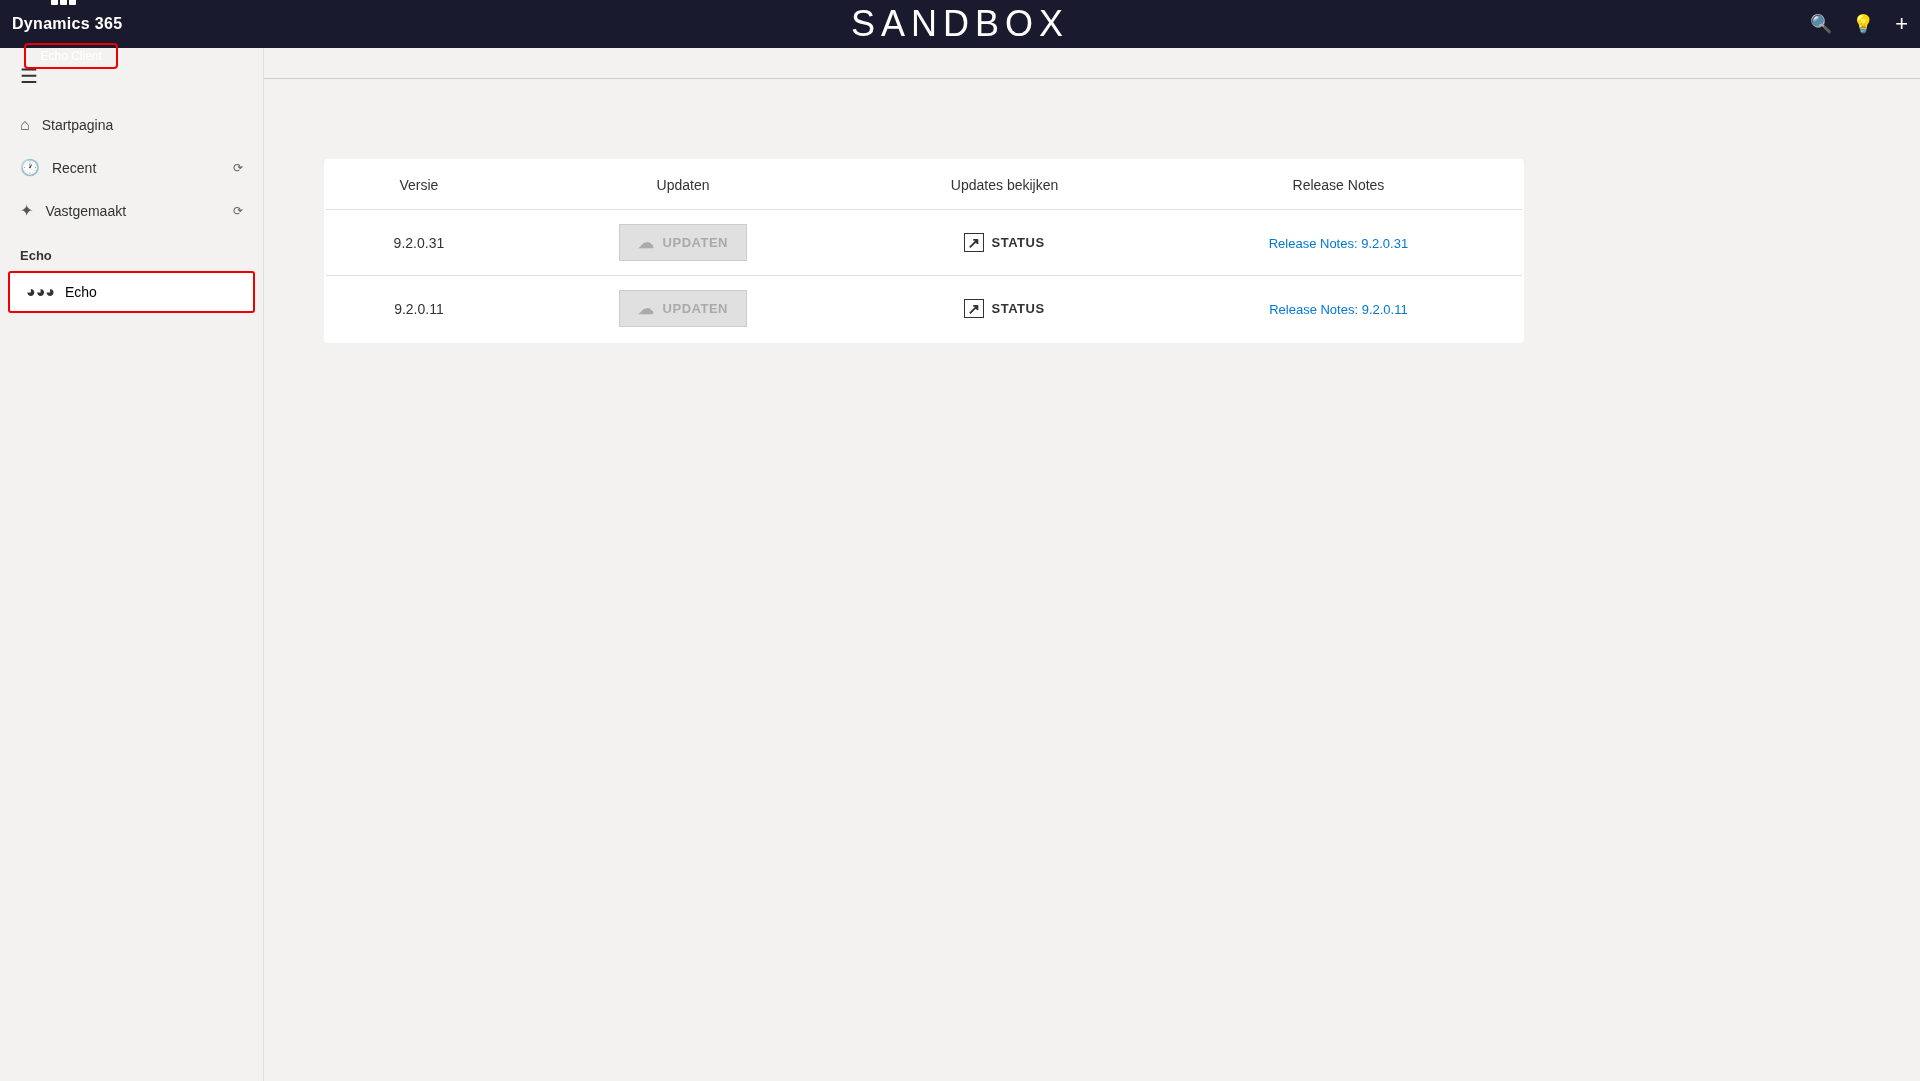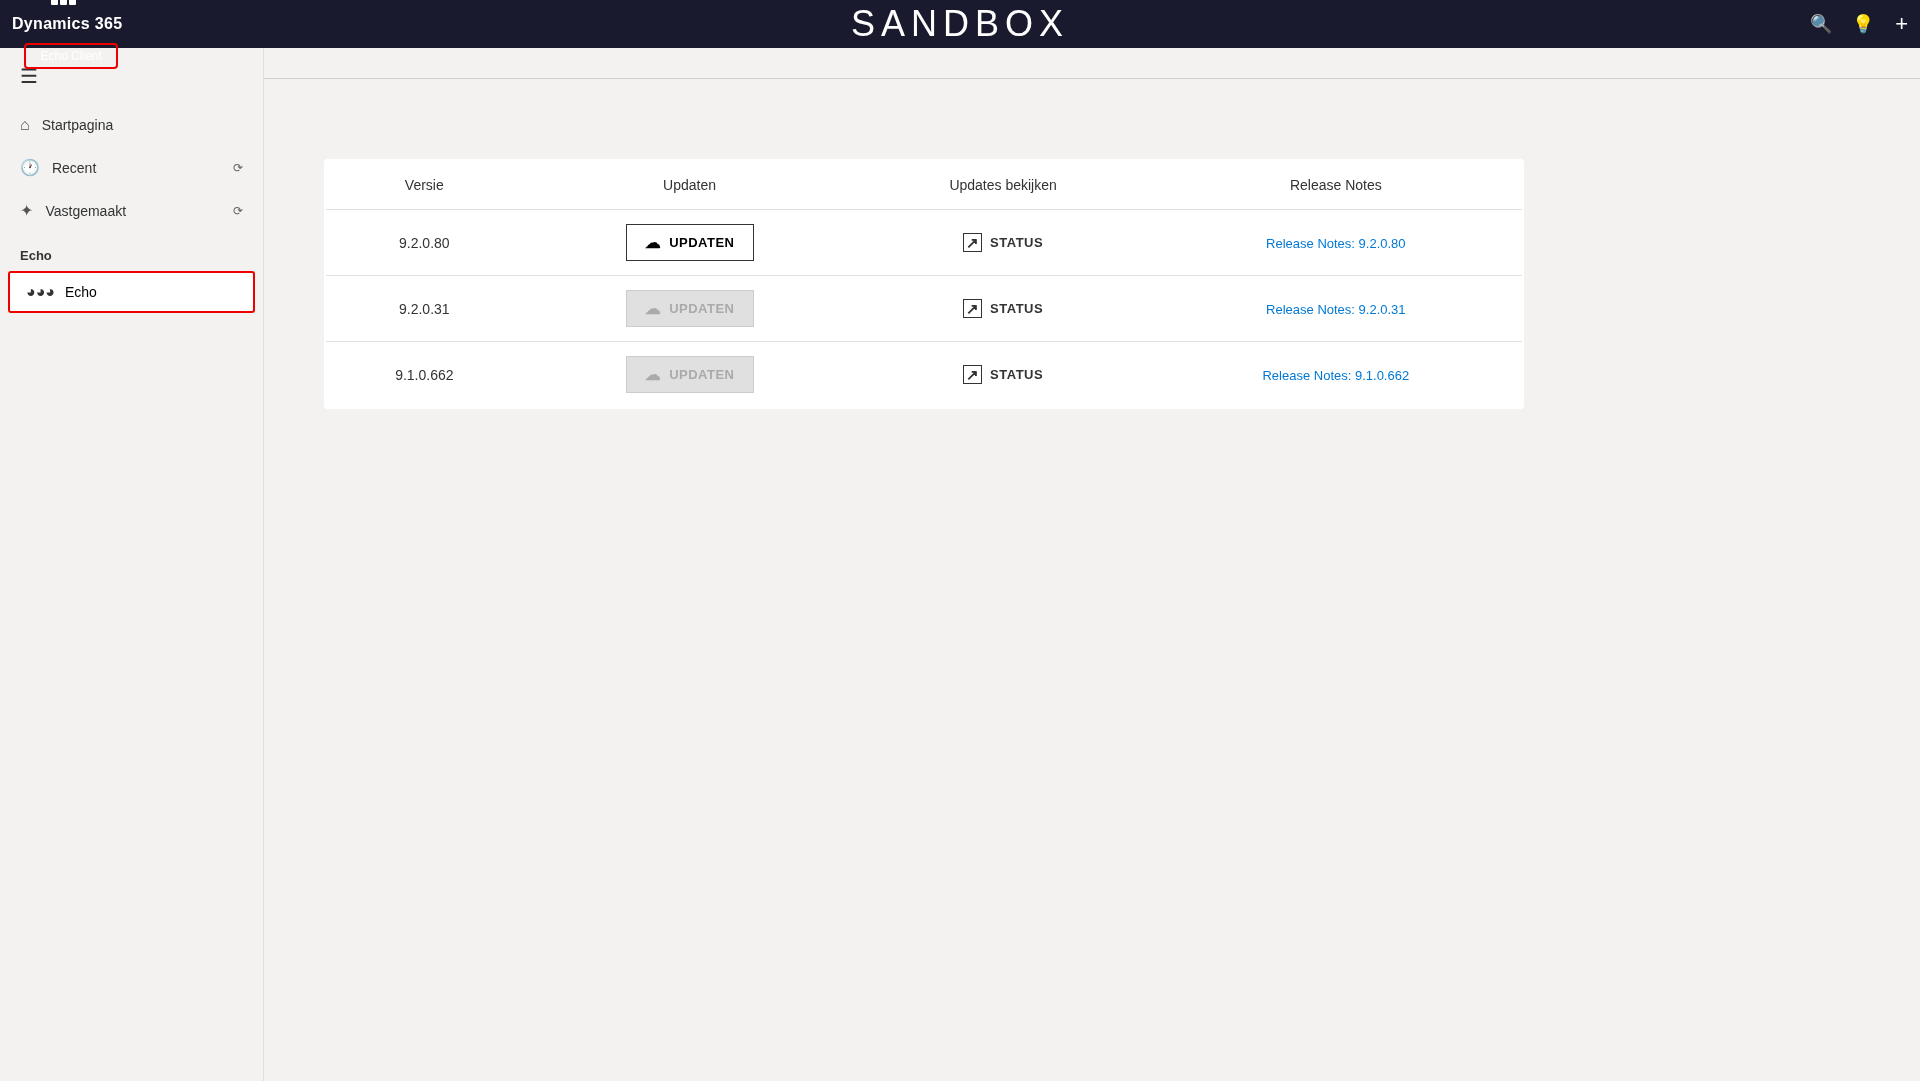--- a/index.html
+++ b/index.html
@@ -285,53 +285,41 @@
       <table class="version-table">
         <thead>
           <tr>
             <th>Versie</th>
             <th>Updaten</th>
             <th>Updates bekijken</th>
             <th>Release Notes</th>
           </tr>
         </thead>
         <tbody id="table-body">
-        <tr class="row-highlighted">
-              <td>9.2.0.80</td>
-              <td><button class="btn-update-active">
-      <span style="font-size:16px;">☁</span>
-      <span>UPDATEN</span>
-    </button></td>
-              <td><button class="btn-status">
-    <span style="font-size:15px; border:1.5px solid #333; padding:1px 2px; display:inline-block; line-height:1;">↗</span>
-    <span>STATUS</span>
-  </button></td>
-              <td><a class="release-link" href="#">Release Notes: 9.2.0.80</a></td>
-            </tr>
             <tr class="row-normal">
               <td>9.2.0.31</td>
               <td><button class="btn-update-disabled">
       <span style="font-size:16px;color:#aaa;">☁</span>
       <span>UPDATEN</span>
     </button></td>
               <td><button class="btn-status">
     <span style="font-size:15px; border:1.5px solid #333; padding:1px 2px; display:inline-block; line-height:1;">↗</span>
     <span>STATUS</span>
   </button></td>
               <td><a class="release-link" href="#">Release Notes: 9.2.0.31</a></td>
             </tr>
             <tr class="row-normal">
-              <td>9.1.0.662</td>
+              <td>9.2.0.11</td>
               <td><button class="btn-update-disabled">
       <span style="font-size:16px;color:#aaa;">☁</span>
       <span>UPDATEN</span>
     </button></td>
               <td><button class="btn-status">
     <span style="font-size:15px; border:1.5px solid #333; padding:1px 2px; display:inline-block; line-height:1;">↗</span>
     <span>STATUS</span>
   </button></td>
-              <td><a class="release-link" href="#">Release Notes: 9.1.0.662</a></td>
+              <td><a class="release-link" href="#">Release Notes: 9.2.0.11</a></td>
             </tr>
           </tbody>
       </table>
     </div>
   </main>
 </div>
 
 </body></html>

